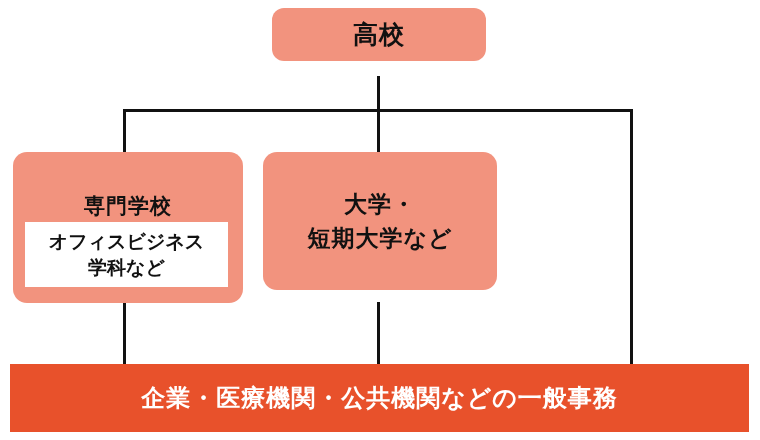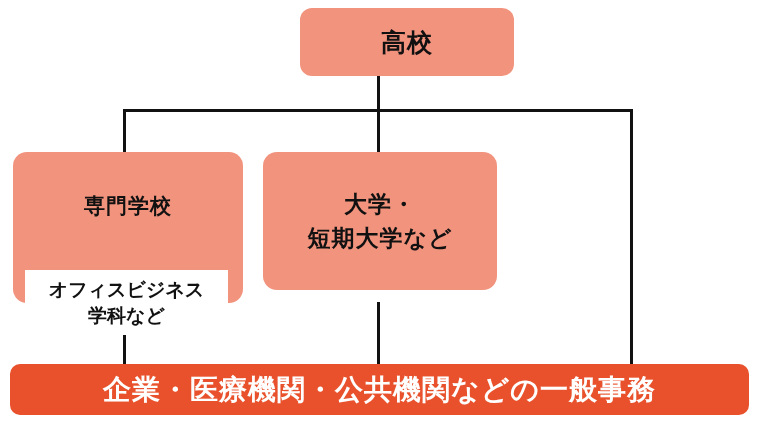--- a/index.html
+++ b/index.html
@@ -21,22 +21,22 @@
     font-weight: bold;
     text-align: center;
     display: flex;
     align-items: center;
     justify-content: center;
     white-space: pre-line;
   }
   .connector { position: absolute; background: var(--line-color); }
 
   .node-highschool {
-    left: 272px; top: 8px; width: 214px; height: 68px;
-    border-radius: 12px; font-size: 25px; letter-spacing: 1px; margin-left: 28px;
+    left: 272px; top: 8px; width: 214px; height: 53px;
+    border-radius: 12px; font-size: 25px; letter-spacing: 1px;
   }
   .node-vocational {
     left: 13px; top: 152px; width: 230px; height: 151px;
     border-radius: 14px;
     display: block;
   }
   .vocational-title {
     display: block;
     margin-top: 22px;
     text-align: center;
@@ -46,33 +46,32 @@
     letter-spacing: 1px;
   }
   .vocational-inner {
     position: absolute;
     left: 12px; top: 70px; width: 203px; height: 65px;
     background: var(--inner-fill);
     display: flex; align-items: center; justify-content: center;
     font-size: 19px; font-weight: bold; line-height: 1.35;
     text-align: center; white-space: pre-line;
     color: var(--text-color);
-    margin-top: 48px;
   }
   .node-university {
     left: 263px; top: 152px; width: 234px; height: 138px;
     border-radius: 14px; font-size: 23px; line-height: 1.5;
     letter-spacing: 1px;
   }
   .node-employment {
-    left: 10px; top: 364px; width: 739px; height: 51px;
-    border-radius: 10px;
+    left: 10px; top: 364px; width: 739px; height: 68px;
+    border-radius: 0;
     background: var(--employment-fill);
     color: var(--employment-text);
-    font-size: 28px;
+    font-size: 24px;
     letter-spacing: 1px;
   }
 
   
   .line-h       { left: 123px; top: 109px; width: 510px; height: 3px; }
   .line-v-top   { left: 377px; top: 76px;  width: 3px;  height: 78px; }
   .line-v-left  { left: 123px; top: 109px; width: 3px;  height: 48px; }
   .line-v-right { left: 630px; top: 109px; width: 3px;  height: 257px; }
   .line-v-left2 { left: 123px; top: 302px; width: 3px;  height: 64px; }
   .line-v-mid2  { left: 377px; top: 302px; width: 3px;  height: 64px; }

